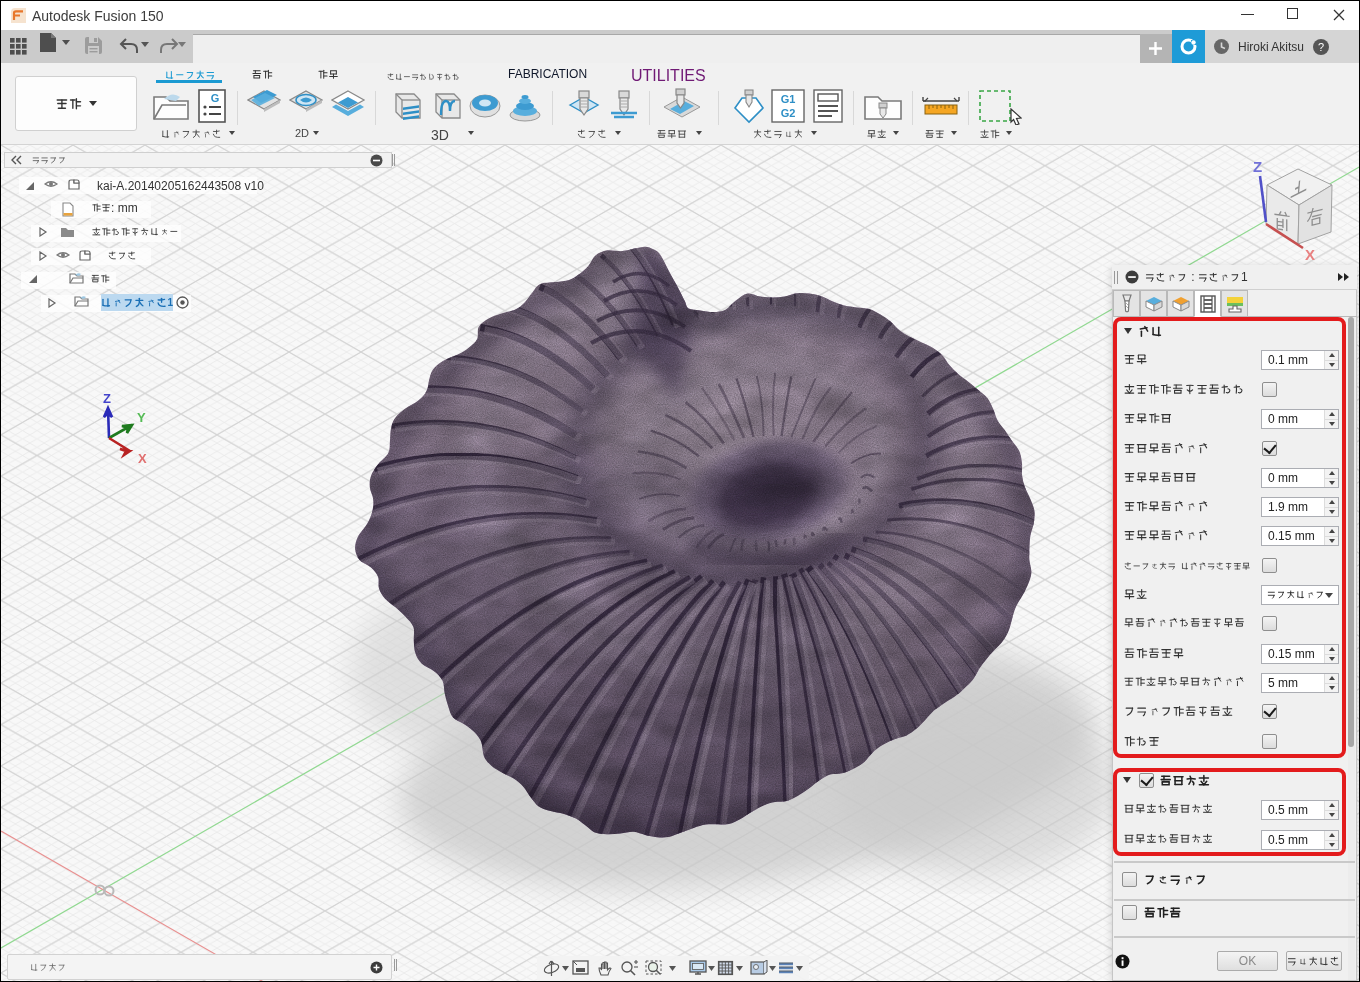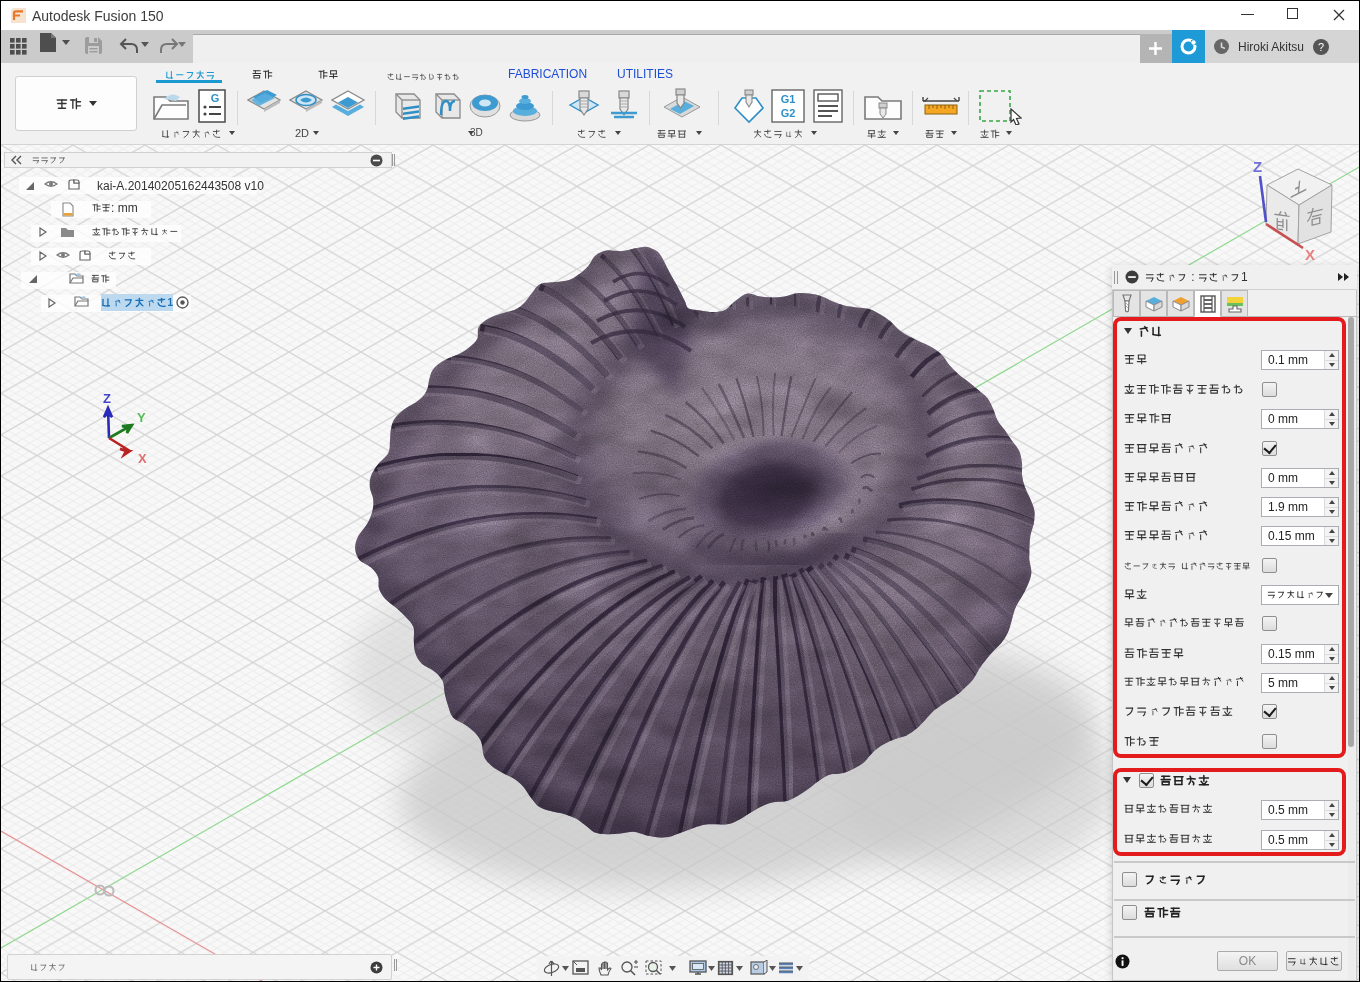--- a/index.html
+++ b/index.html
@@ -430,22 +430,22 @@
         <path d="M2 2Q6 1.5 8 2" transform="translate(49.0,1.0) scale(0.727)"></path>
         <path d="M5 2Q4.5 6 5 9.5" transform="translate(49.0,1.0) scale(0.727)"></path>
         <path d="M2.5 6Q5 8.5 7.5 6" transform="translate(49.0,1.0) scale(0.727)"></path>
         <path d="M3 1.5Q3.5 6 3 9" transform="translate(57.1,1.0) scale(0.727)"></path>
         <path d="M1 3.5Q4 3 6 3" transform="translate(57.1,1.0) scale(0.727)"></path>
         <path d="M6.5 5Q9 5.5 8 7.5Q7 9.5 5 8.5" transform="translate(57.1,1.0) scale(0.727)"></path>
         <path d="M3 1.5Q3.5 6 3 9" transform="translate(65.3,1.0) scale(0.727)"></path>
         <path d="M1 3.5Q4 3 6 3" transform="translate(65.3,1.0) scale(0.727)"></path>
         <path d="M6.5 5Q9 5.5 8 7.5Q7 9.5 5 8.5" transform="translate(65.3,1.0) scale(0.727)"></path>
       </svg></div>
-    <div class="lbl" style="left:507px;top:4px;font-size:12px;color:#1d4ed8">FABRICATION</div>
-    <div class="lbl" style="left:616px;top:4px;font-size:12px;color:#1d4ed8">UTILITIES</div>
+    <div class="lbl" style="left:507px;top:4px;font-size:12px;color:#0f172a">FABRICATION</div>
+    <div class="lbl" style="left:630px;top:4px;font-size:16px;color:#701a75">UTILITIES</div>
     <svg width="38" height="34" viewBox="0 0 38 34" style="position:absolute;left:151px;top:26px">
       <path d="M2 8 L14 8 L18 12 L36 12 L36 30 L2 30Z" fill="#fdfdfd" stroke="#7a7a7a" stroke-width="1.6"></path>
       <path d="M2 30 L10 16 L34 16" fill="none" stroke="#7a7a7a" stroke-width="1.6"></path>
       <path d="M12 10 Q20 2 28 8 L24 12Z" fill="#bcd9ec"></path>
     </svg>
     <svg width="28" height="34" viewBox="0 0 28 34" style="position:absolute;left:197px;top:26px">
       <rect x="1" y="1" width="26" height="32" fill="#fff" stroke="#555" stroke-width="1.6"></rect>
       <text x="17" y="13" font-size="11" font-weight="bold" fill="#2e8fc6" text-anchor="middle" font-family="Liberation Sans">G</text>
       <circle cx="7" cy="18" r="1.6" fill="#444"></circle>
       <rect x="11" y="17" width="12" height="2" fill="#444"></rect>
@@ -511,21 +511,21 @@
       <ellipse cx="18" cy="14" rx="13" ry="8" fill="#3d9bd1"></ellipse>
       <ellipse cx="18" cy="14" rx="6" ry="3.5" fill="#cfe6f4"></ellipse>
     </svg>
     <svg width="36" height="34" viewBox="0 0 36 34" style="position:absolute;left:506px;top:26px">
       <ellipse cx="18" cy="26" rx="15" ry="6" fill="#d9d9d9" stroke="#999" stroke-width="1"></ellipse>
       <ellipse cx="18" cy="22" rx="12" ry="5" fill="#58aedd"></ellipse>
       <ellipse cx="18" cy="17" rx="9" ry="4" fill="#3d9bd1"></ellipse>
       <ellipse cx="18" cy="12" rx="6" ry="3" fill="#58aedd"></ellipse>
       <ellipse cx="18" cy="8" rx="3.5" ry="2" fill="#3d9bd1"></ellipse>
     </svg>
-    <div class="lbl" style="left:469px;top:64px;font-size:10px;color:#444">3D</div>
+    <div class="lbl" style="left:430px;top:64px;font-size:14px;color:#444">3D</div>
     <span class="abs" style="left:467px;top:68px;width:0;height:0;border-left:3.5px solid transparent;border-right:3.5px solid transparent;border-top:4.5px solid #444"></span>
     <div class="abs" style="left:551px;top:28px;width:1px;height:34px;background:#d8d8d8"></div>
     <svg width="36" height="34" viewBox="0 0 36 34" style="position:absolute;left:565px;top:26px">
       <path d="M4 16 L18 8 L32 16 L18 24Z" fill="#cfe6f4" stroke="#2e8fc6" stroke-width="1.4"></path>
       <rect x="13" y="2" width="10" height="7" fill="#d9d9d9" stroke="#888" stroke-width="1.2"></rect>
       <path d="M14 9 H22 V20 L18 26 L14 20Z" fill="#e8e8e8" stroke="#888" stroke-width="1.2"></path>
       <path d="M14 12 H22 M14 15 H22 M14 18 H22" stroke="#aaa" stroke-width="1"></path>
     </svg>
     <svg width="36" height="34" viewBox="0 0 36 34" style="position:absolute;left:605px;top:26px">
       <rect x="13" y="2" width="10" height="7" fill="#d9d9d9" stroke="#888" stroke-width="1.2"></rect>

